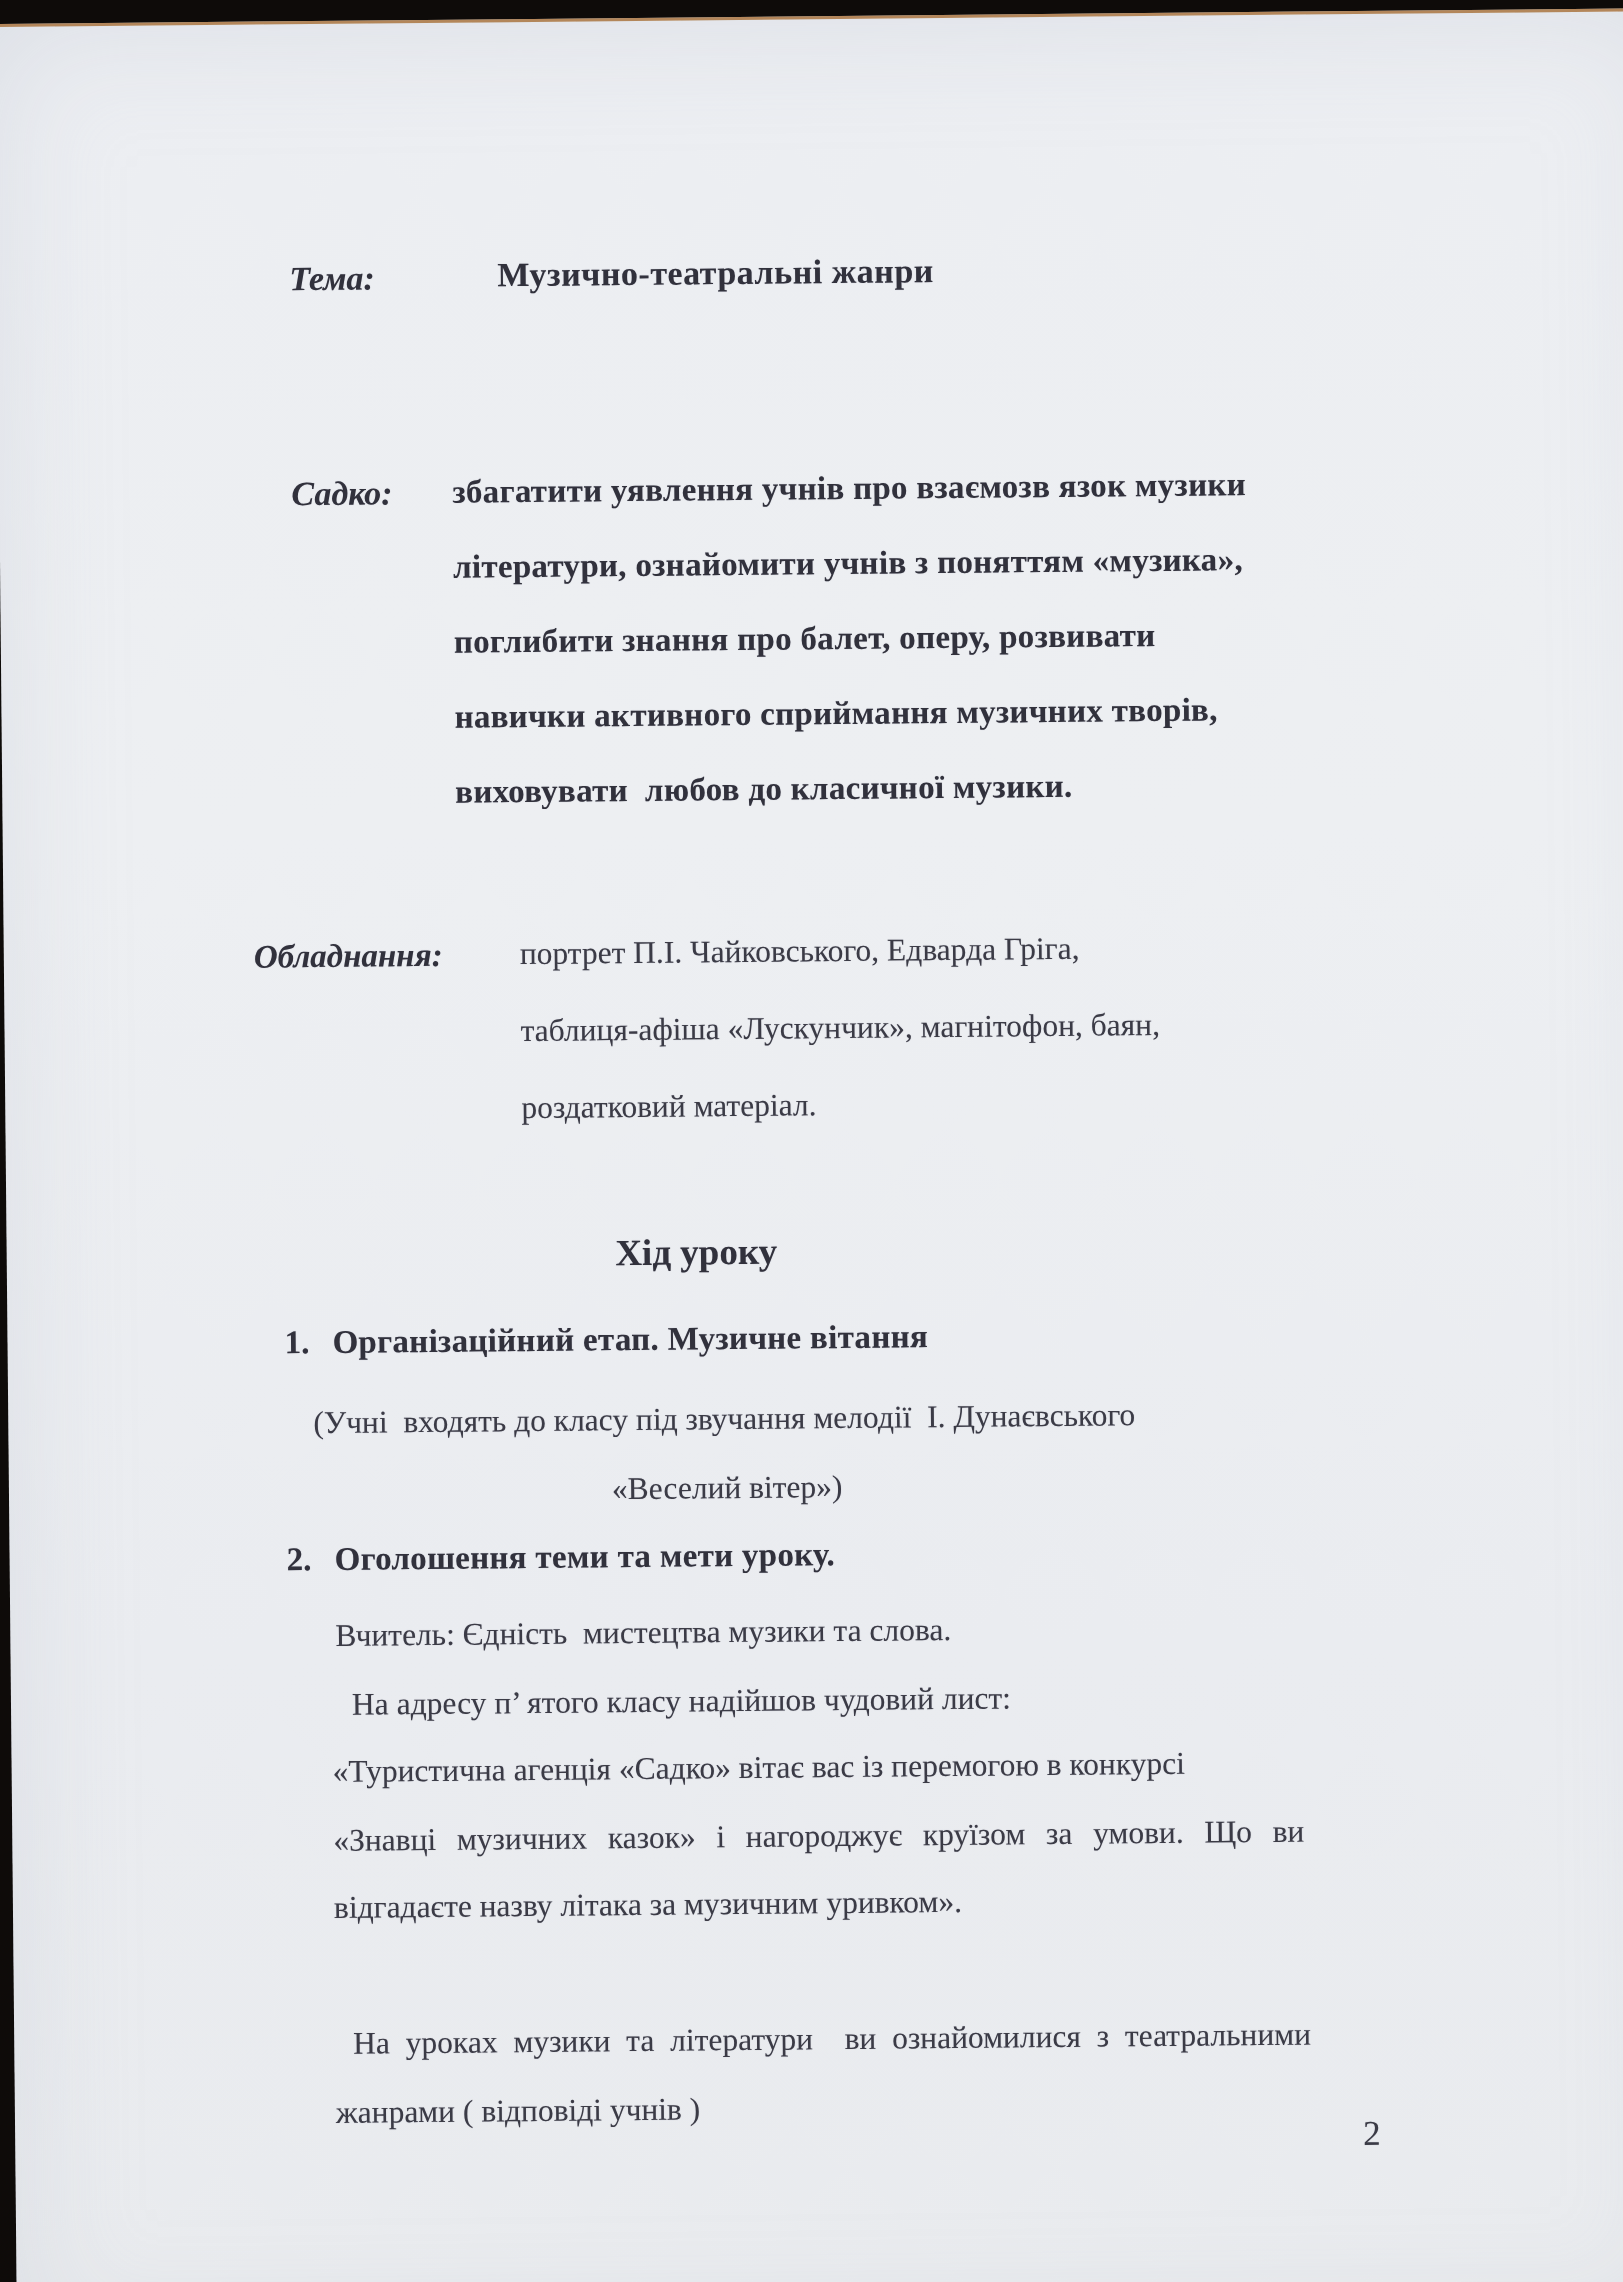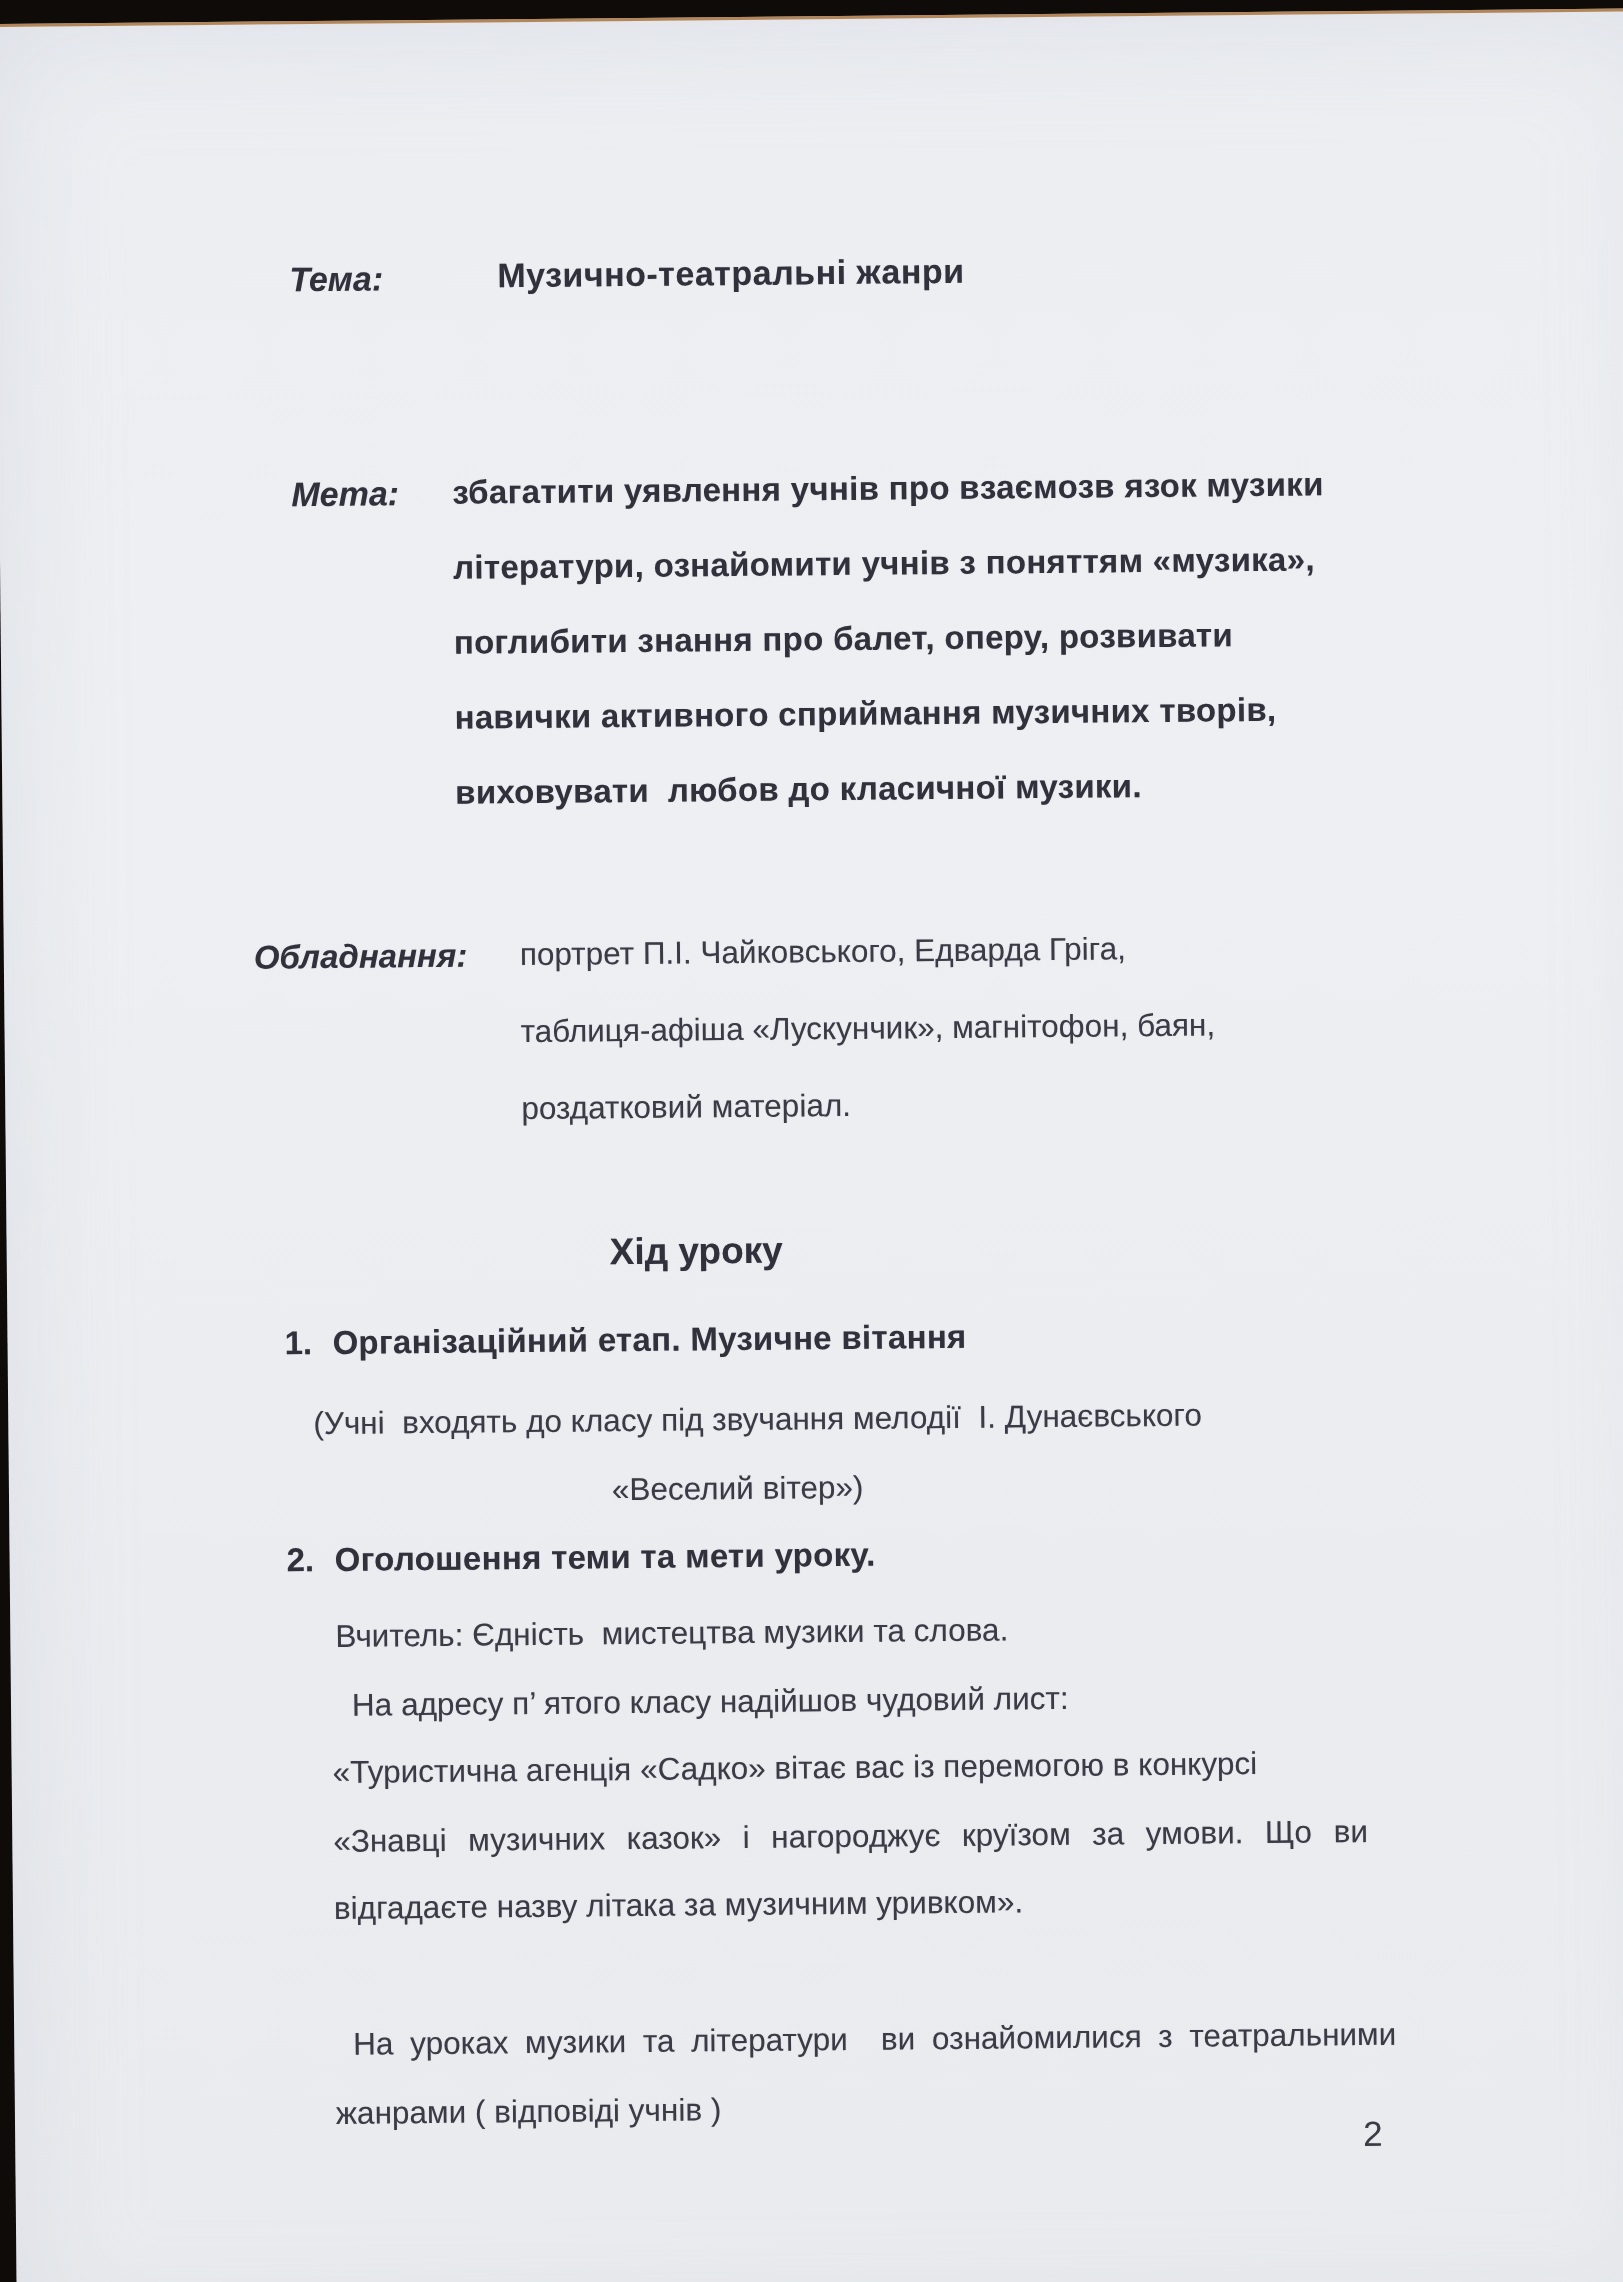--- a/index.html
+++ b/index.html
@@ -2,21 +2,21 @@
 <html><head>
 <meta charset="utf-8">
 <style>
   html,body{margin:0;padding:0;}
   .viewport{
     position:relative;
     width:1623px;
     height:2282px;
     overflow:hidden;
     background:#0e0b09;
-    font-family:Liberation Sans, sans-serif;
+    font-family:Liberation Serif, serif;
   }
   .paper{
     position:absolute;
     left:5.9px;
     top:15.8px;
     width:1675px;
     height:2325px;
     background:linear-gradient(180deg,#eceef2 0%,#edeff2 35%,#eaecf0 70%,#e9ebee 100%);
     border-top:3px solid rgba(160,100,40,0.75);
     transform:rotate(-0.55deg);
@@ -64,21 +64,21 @@
 </style>
 </head>
 <body>
 
 <div class="viewport">
   <div class="paper">
 
     <span class="line b i topic-label">Тема:</span>
     <span class="line b topic-title">Музично-театральні жанри</span>
 
-    <span class="line b i meta-label">Мета:</span>
+    <span class="line b i meta-label">Садко:</span>
     <span class="line b meta-line m0">збагатити уявлення учнів про взаємозв язок музики</span>
     <span class="line b meta-line m1">літератури, ознайомити учнів з поняттям «музика»,</span>
     <span class="line b meta-line m2">поглибити знання про балет, оперу, розвивати</span>
     <span class="line b meta-line m3">навички активного сприймання музичних творів,</span>
     <span class="line b meta-line m4">виховувати  любов до класичної музики.</span>
 
     <span class="line b i equip-label">Обладнання:</span>
     <span class="line e0">портрет П.І. Чайковського, Едварда Гріга,</span>
     <span class="line e1">таблиця-афіша «Лускунчик», магнітофон, баян,</span>
     <span class="line e2">роздатковий матеріал.</span>

